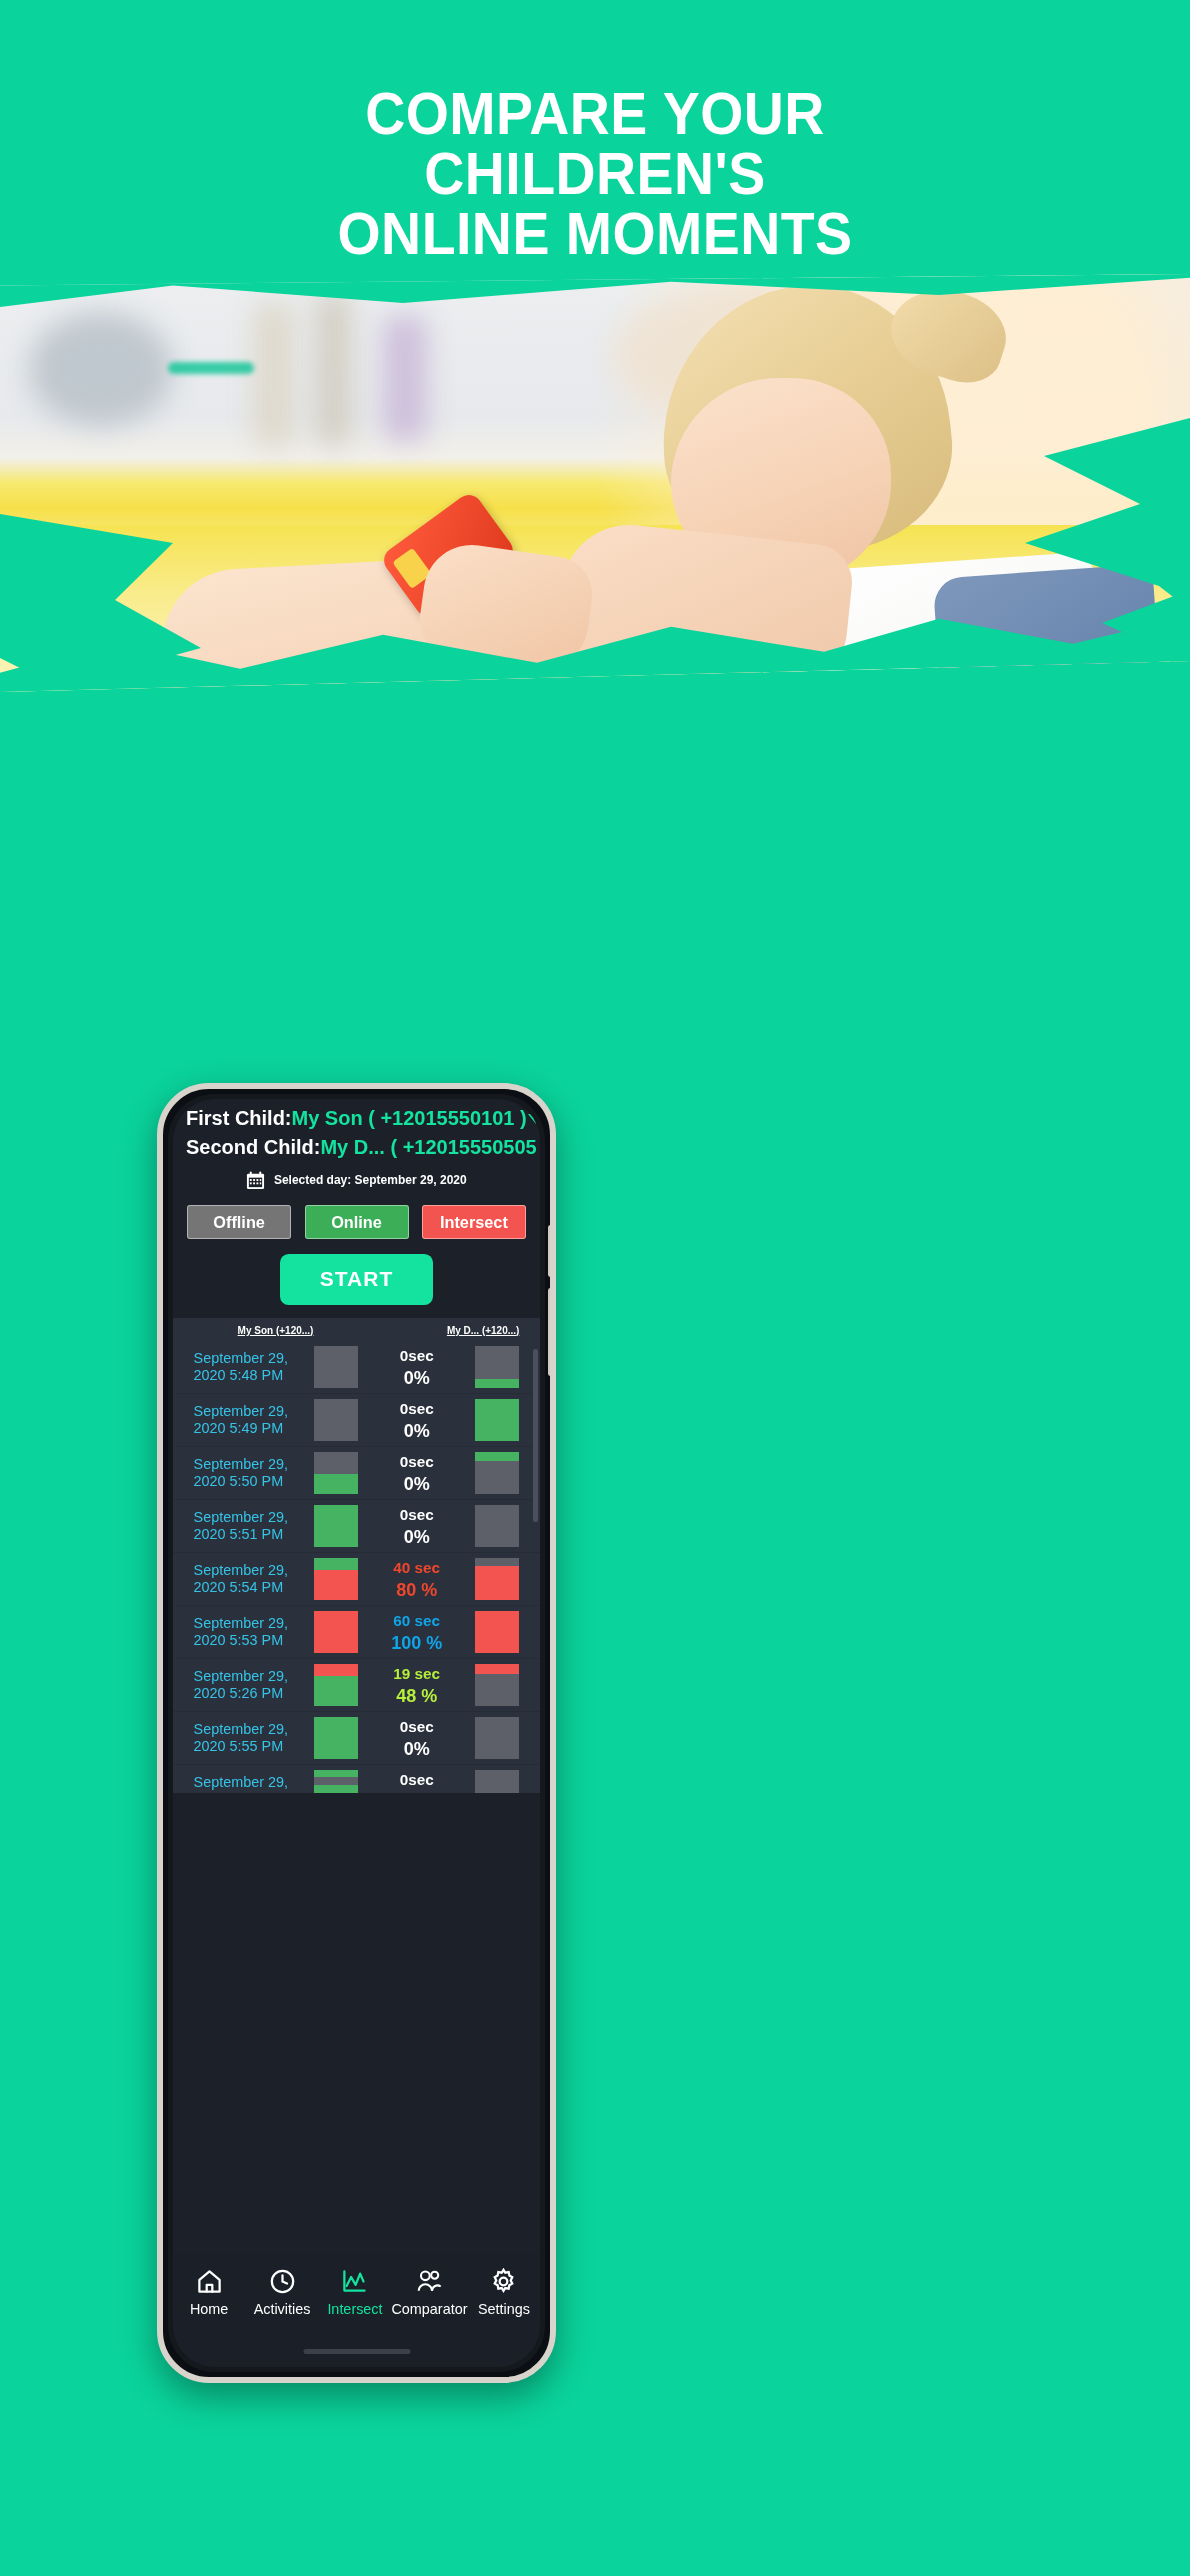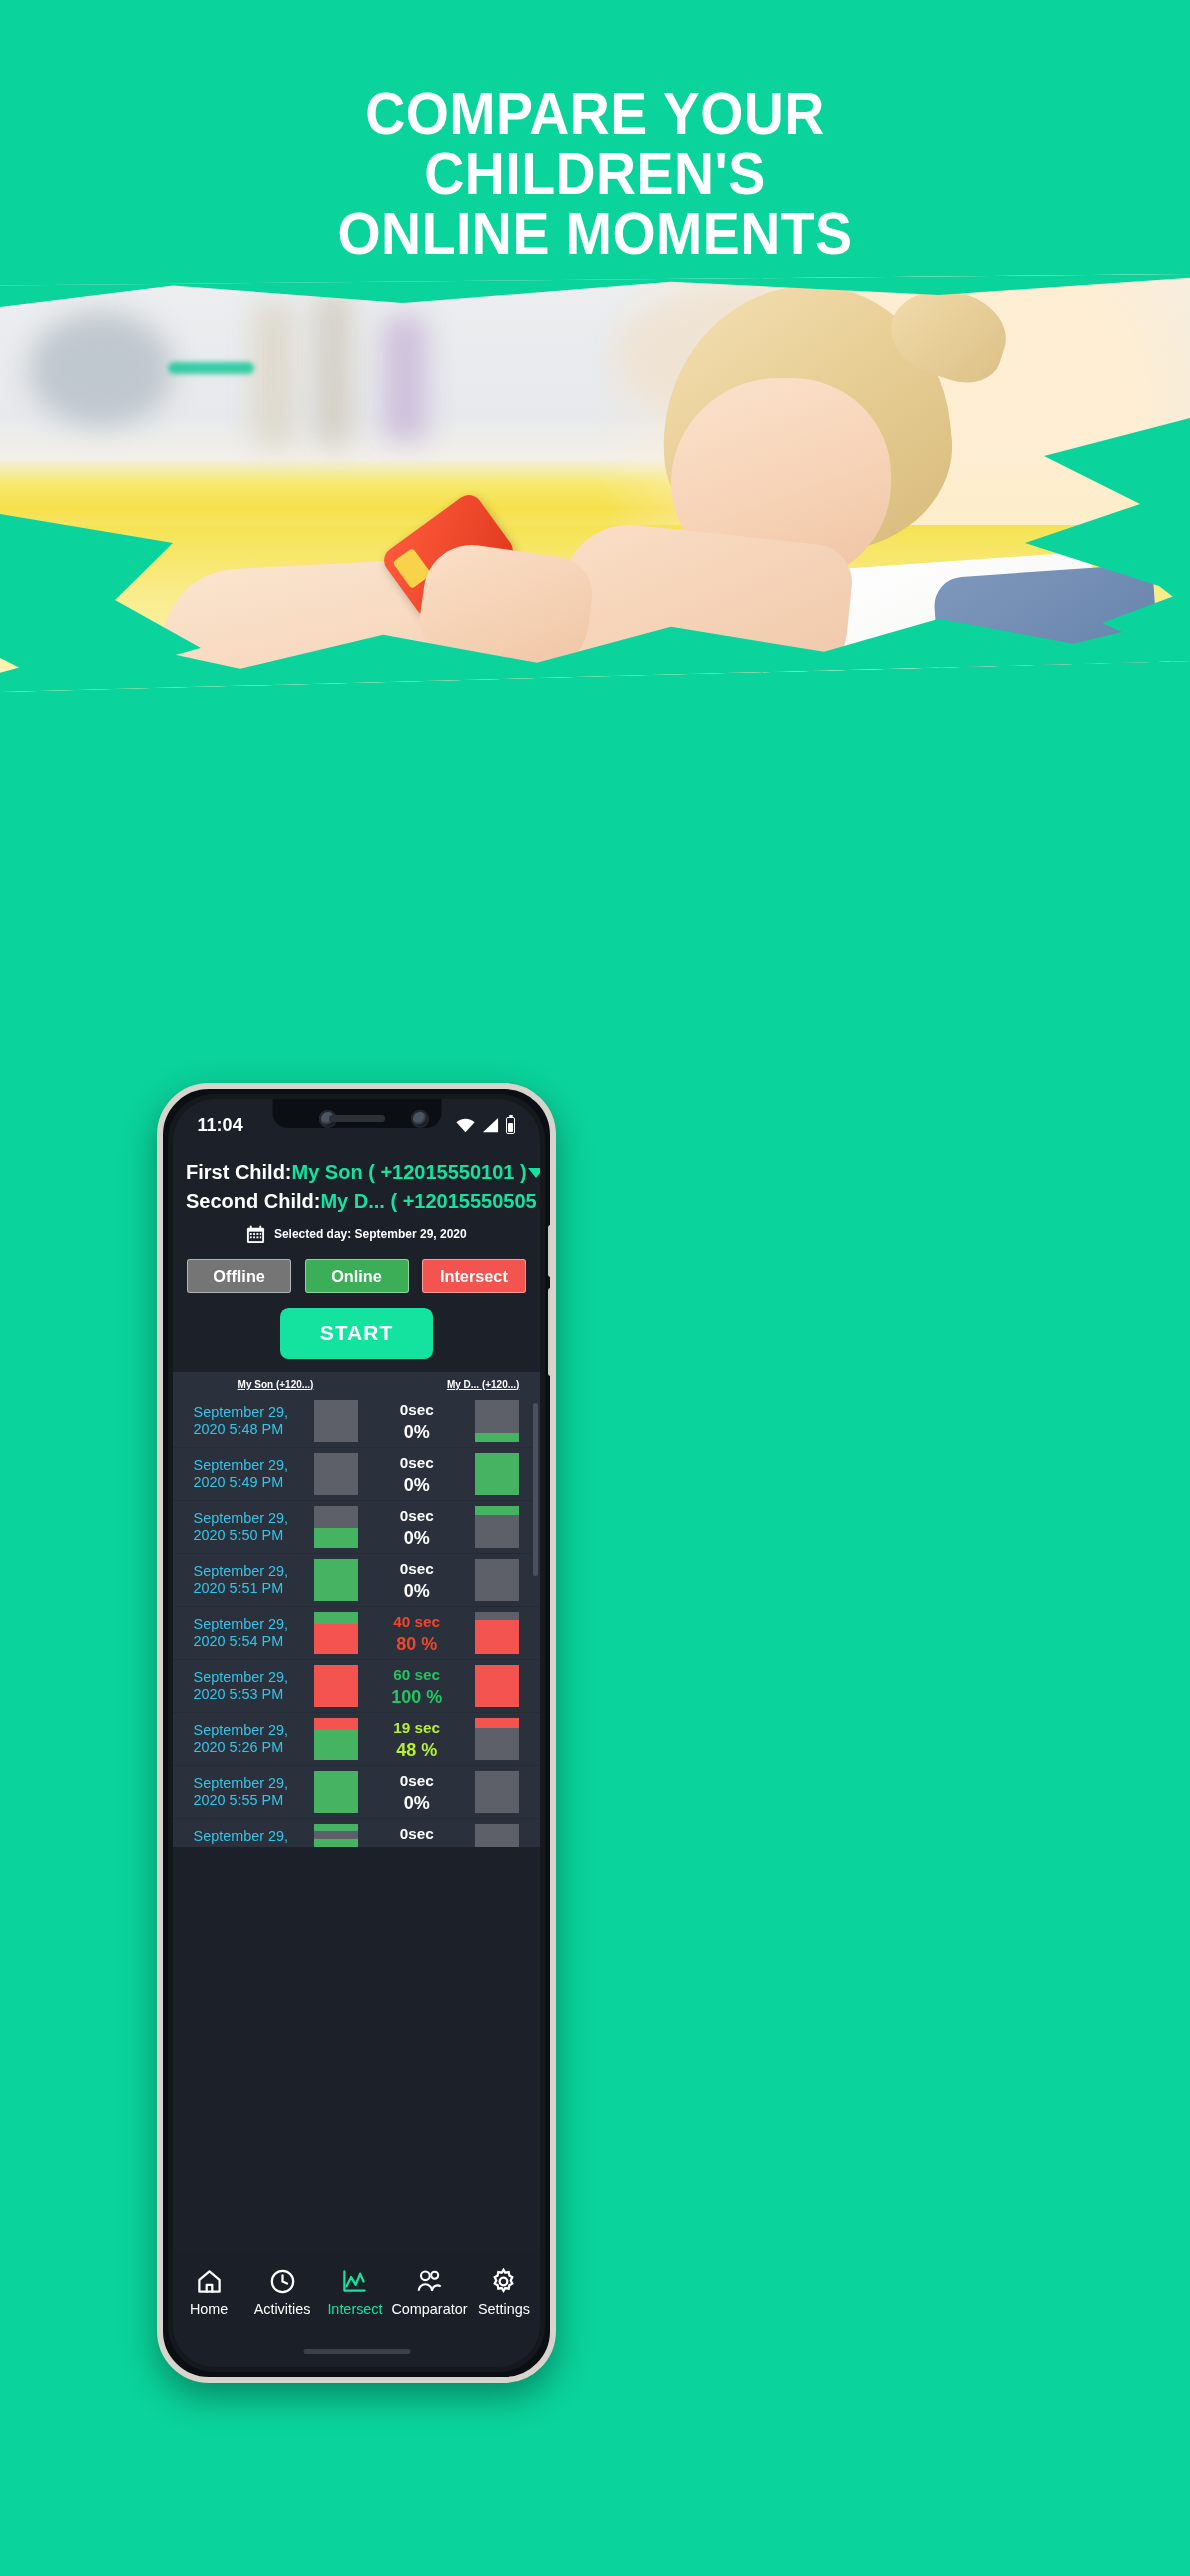--- a/index.html
+++ b/index.html
@@ -243,21 +243,21 @@
   .s-on{ background:#46b363; }
   .s-int{ background:#f4544f; }
 
   .mid{
     flex:1; text-align:center; line-height:1.38; padding:0 3.8px;
   }
   .mid .sec{ font-size:15.3px; font-weight:bold; display:block; }
   .mid .pct{ font-size:18px; font-weight:bold; display:block; }
   .c-white{ color:#ffffff; }
   .c-red{ color:#f0462d; }
-  .c-mag{ color:#22c55e; }
+  .c-mag{ color:#0ea5e9; }
   .c-lime{ color:#b6ef3c; }
 
   #scrollbar{
     position:absolute; right:2.9px; top:7.7px; width:4.8px; height:173px;
     background:#4b515c; border-radius:2.9px;
   }
 
   
   #bottomnav{
     position:absolute; left:0; right:0; bottom:0; height:113px;
@@ -312,36 +312,20 @@
     <div class="splash sp2"></div>
     <div class="splash sp3"></div>
   </div>
 
   <div id="device">
     <div class="vol v1"></div>
     <div class="vol v2"></div>
     <div id="bezel">
       <div id="screen">
 
-        <div id="statusbar">
-          <div id="notch"></div>
-          <div class="cam cam-l"></div>
-          <div class="speaker"></div>
-          <div class="cam cam-r"></div>
-          <span id="clock">11:04</span>
-          <span id="sysicons">
-            <svg class="ic-wifi" viewBox="0 0 24 18">
-              <path d="M12 18 L0.5 5.2 A17 17 0 0 1 23.5 5.2 Z" fill="#ffffff"></path>
-            </svg>
-            <svg class="ic-sig" viewBox="0 0 18 15">
-              <path d="M17 0 L17 15 L1 15 Z" fill="#ffffff"></path>
-            </svg>
-            <span class="ic-bat"></span>
-          </span>
-        </div>
 
         <div id="appheader">
           <div class="childline">
             <span>First Child:</span><span class="accent">My Son ( +12015550101 )</span><span class="caret"></span>
           </div>
           <div class="childline">
             <span>Second Child:</span><span class="accent">My D... ( +12015550505 )</span>
           </div>
           <div id="dayline">
             <svg class="cal-ic" viewBox="0 0 20 20">

